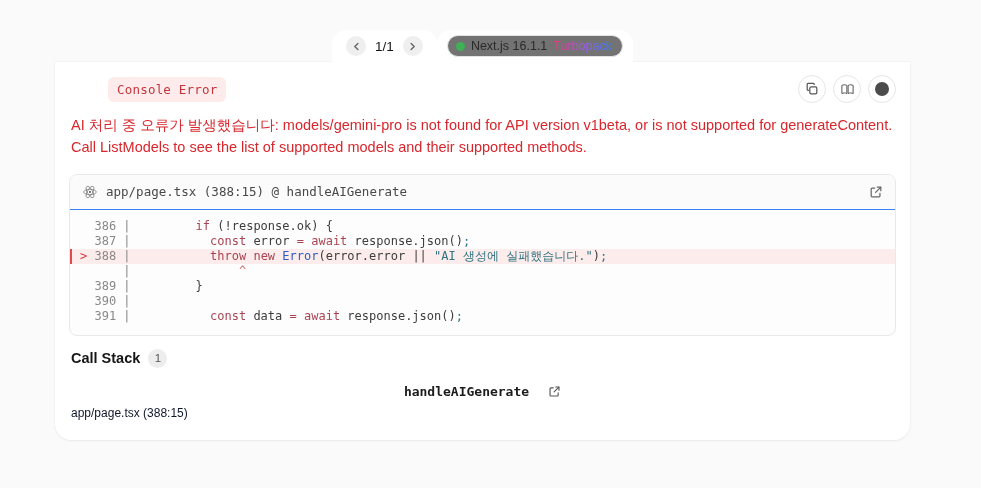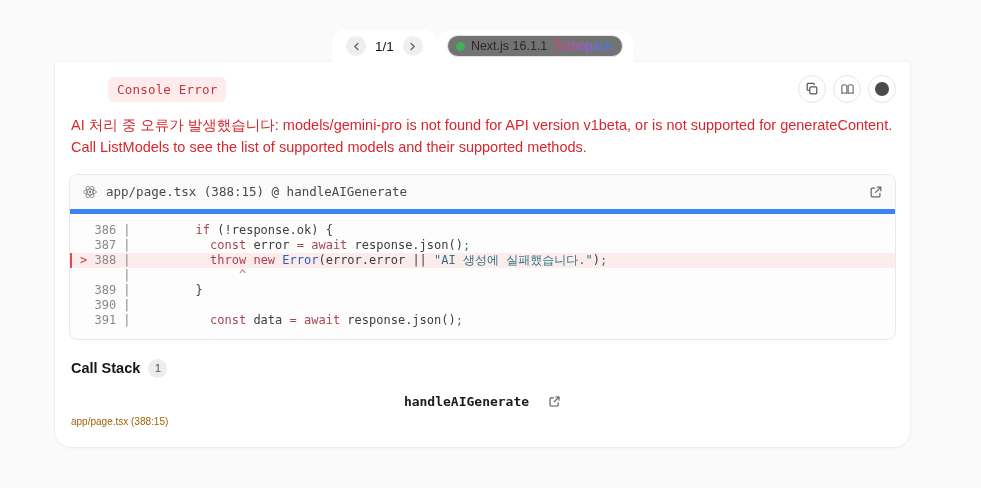--- a/index.html
+++ b/index.html
@@ -40,45 +40,45 @@
   .err-badge { font-family:"DejaVu Sans Mono", monospace; font-size:12.5px; color:#c5353b;
     background:#fdeceb; padding:5px 9px; border-radius:6px; letter-spacing:0.2px; }
   .toolbar { display:flex; gap:7px; }
   .tool-btn { width:28px; height:28px; border-radius:50%; border:1px solid #e6e6e6; background:#fff;
     display:flex; align-items:center; justify-content:center; color:#555; cursor:pointer; padding:0; }
   .theme-ball { width:14px; height:14px; border-radius:50%; background:#4b4b4b; }
 
   .err-msg { margin:12px 2px 0; font-size:14.5px; line-height:1.5; color:#d8262d; max-width:842px; }
 
   .code-frame { margin-top:15px; border:1px solid #e9e9e9; border-radius:8px; overflow:hidden; background:#fdfdfd; }
-  .cf-head { display:flex; align-items:center; gap:8px; padding:9px 12px; border-bottom:5px solid #3b82f6; background:#fbfbfb; }
+  .cf-head { display:flex; align-items:center; gap:8px; padding:9px 12px; border-bottom:1px solid #3b82f6; background:#fbfbfb; }
   .cf-path { font-family:"DejaVu Sans Mono", monospace; font-size:12.5px; color:#484848; }
   .cf-open { margin-left:auto; background:none; border:none; color:#666; cursor:pointer; padding:0; display:flex; }
 
   .cf-body { margin:0; padding:9px 0 11px; font-family:"DejaVu Sans Mono", monospace;
     font-size:12px; line-height:15px; color:#3d3d3d; }
   .cl { white-space:pre; border-left:2px solid transparent; padding:0 12px 0 8px; }
   .cl.hl { background:#fdecec; border-left-color:#e5484d; }
   .tk-gut { color:#888; }
   .tk-mark { color:#d8383e; }
   .tk-kw { color:#a94452; }
   .tk-fn { color:#2c5dc2; }
   .tk-str { color:#2f7580; }
   .tk-caret { color:#cf6a6a; }
 
-  .callstack { margin-top:19px; padding:0 2px; }
+  .callstack { margin-top:13px; padding:0 2px; }
   .cs-head { display:flex; align-items:center; gap:8px; }
   .cs-title { font-size:14.5px; font-weight:700; color:#161616; }
   .cs-count { width:19px; height:19px; border-radius:50%; background:#ededed; color:#555;
     font-size:11.5px; display:flex; align-items:center; justify-content:center; }
   .frame { margin-top:16px; }
   .frame-name { font-family:"DejaVu Sans Mono", monospace; font-size:13px; font-weight:700; color:#1b1b1b;
     display:flex; align-items:center; gap:19px;justify-content:center; }
   .frame-name .ext { color:#555; cursor:pointer; display:flex; }
-  .frame-loc { margin-top:7px; font-size:10px; color:#a16207; }
+  .frame-loc { margin-top:7px; font-size:12px; color:#0f172a; }
 </style>
 </head>
 <body>
 
 <div class="stage">
   <div class="overlay">
 
     <div class="top-row">
       <div class="tab tab-left">
         <button class="nav-btn">

